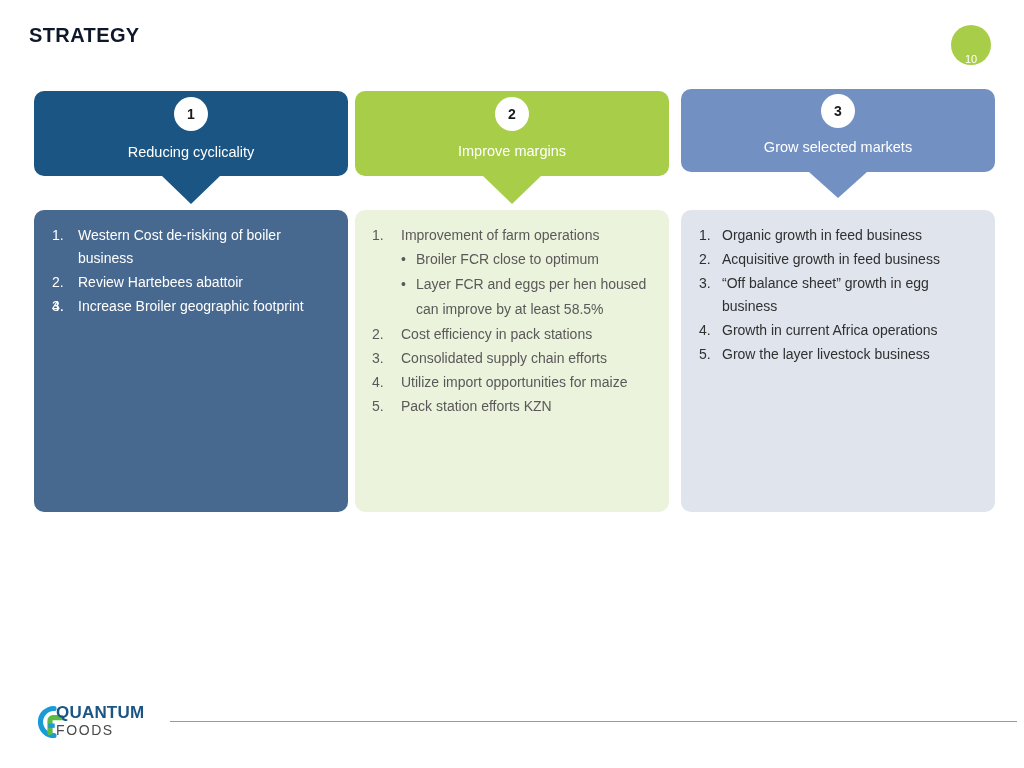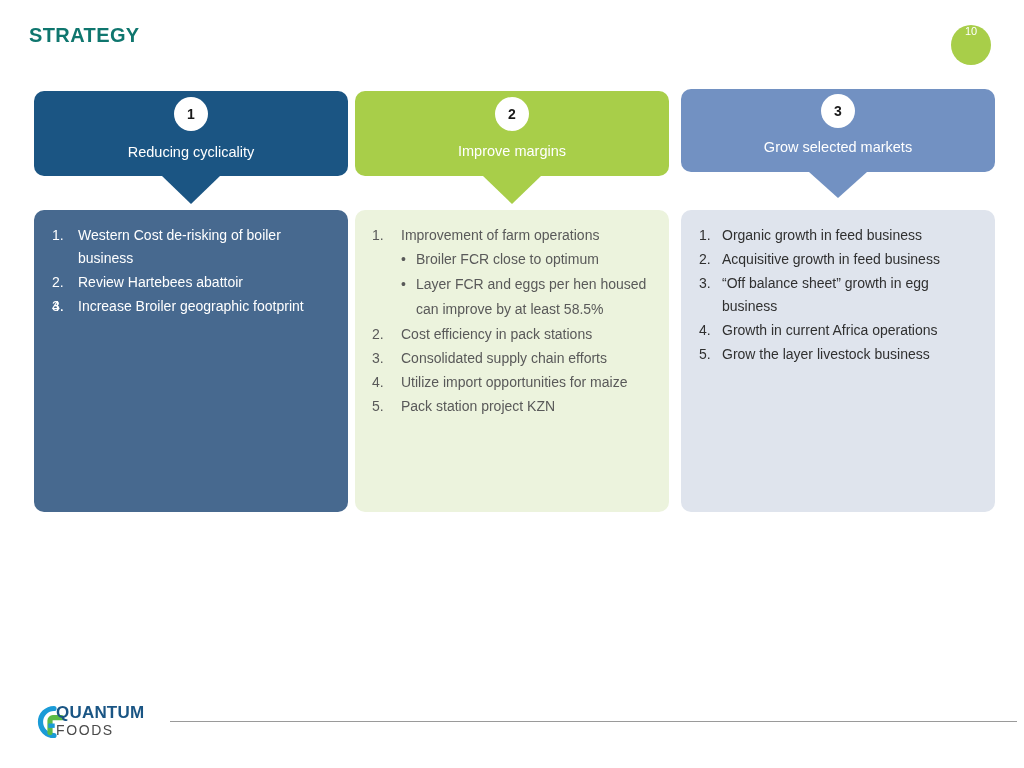--- a/index.html
+++ b/index.html
@@ -16,36 +16,36 @@
   }
 
   
   #slide-title {
     position: absolute;
     left: 29px;
     top: 24px;
     font-size: 20px;
     font-weight: bold;
     letter-spacing: 0.4px;
-    color: #0f766e;
+    color: #0f172a;
   }
 
   
   #page-badge {
     position: absolute;
     left: 951px;
     top: 25px;
     width: 40px;
     height: 40px;
     border-radius: 50%;
     background: #a8ce49;
     color: #ffffff;
     font-size: 11px;
     display: flex;
-    align-items: flex-start;
+    align-items: flex-end;
     justify-content: center;
     box-sizing: border-box;
   }
 
   
   #columns {
     position: absolute;
     left: 0;
     top: 0;
     width: 1024px;
@@ -281,21 +281,21 @@
         <li>
           <span class="num">3.</span>
           <span>Consolidated supply chain efforts</span>
         </li>
         <li>
           <span class="num">4.</span>
           <span>Utilize import opportunities for maize</span>
         </li>
         <li>
           <span class="num">5.</span>
-          <span>Pack station project KZN</span>
+          <span>Pack station efforts KZN</span>
         </li>
       </ol>
     </div>
   </div>
 
   <div class="column c3">
     <div class="header-card">
       <div class="num-circle">
         <span>3</span>
       </div>

